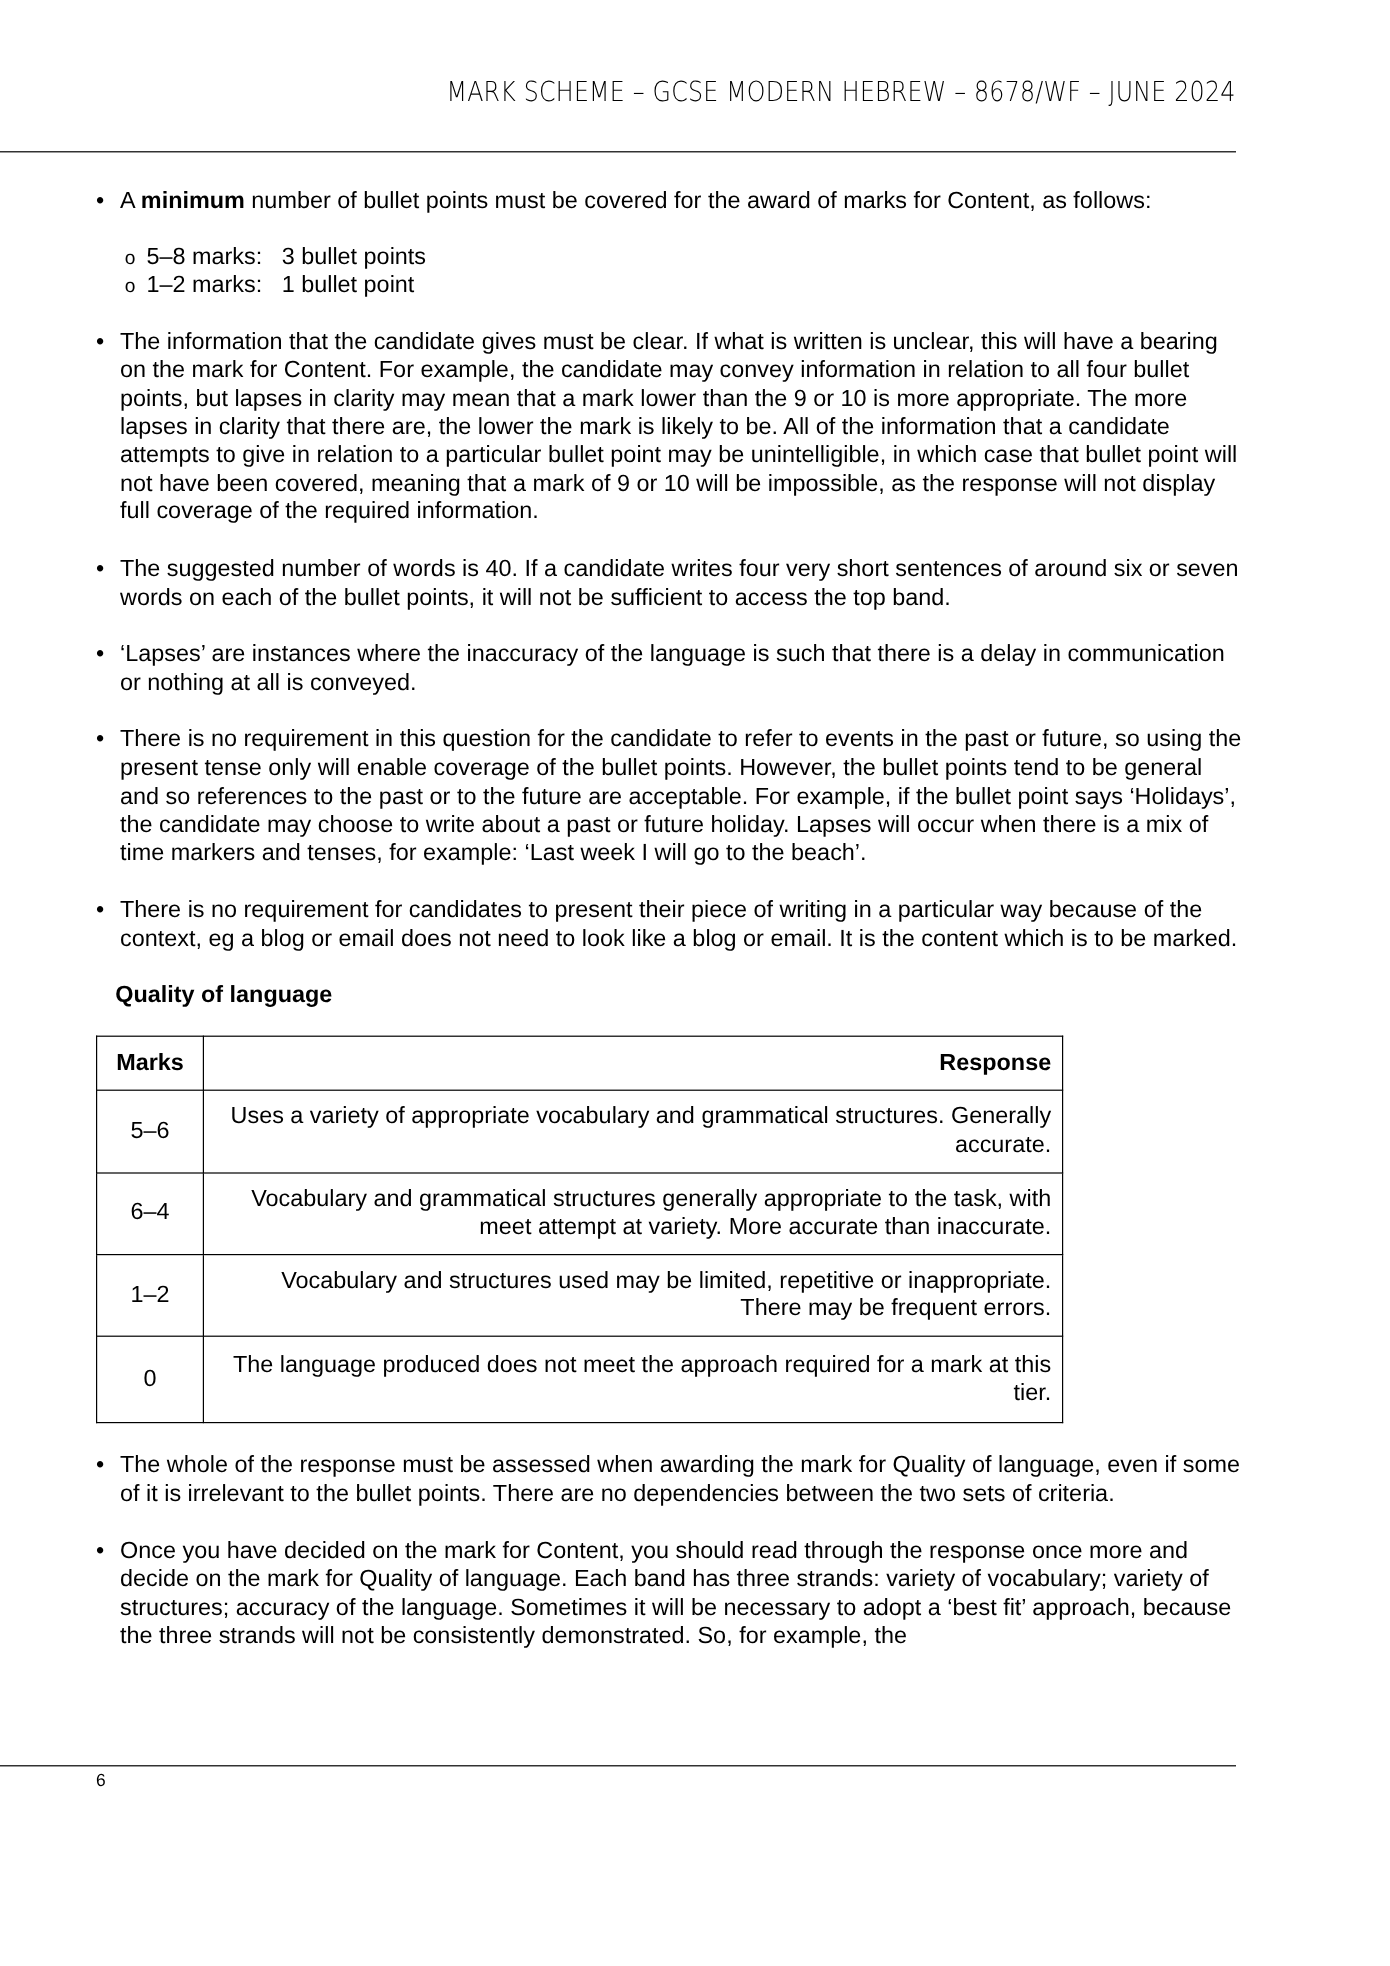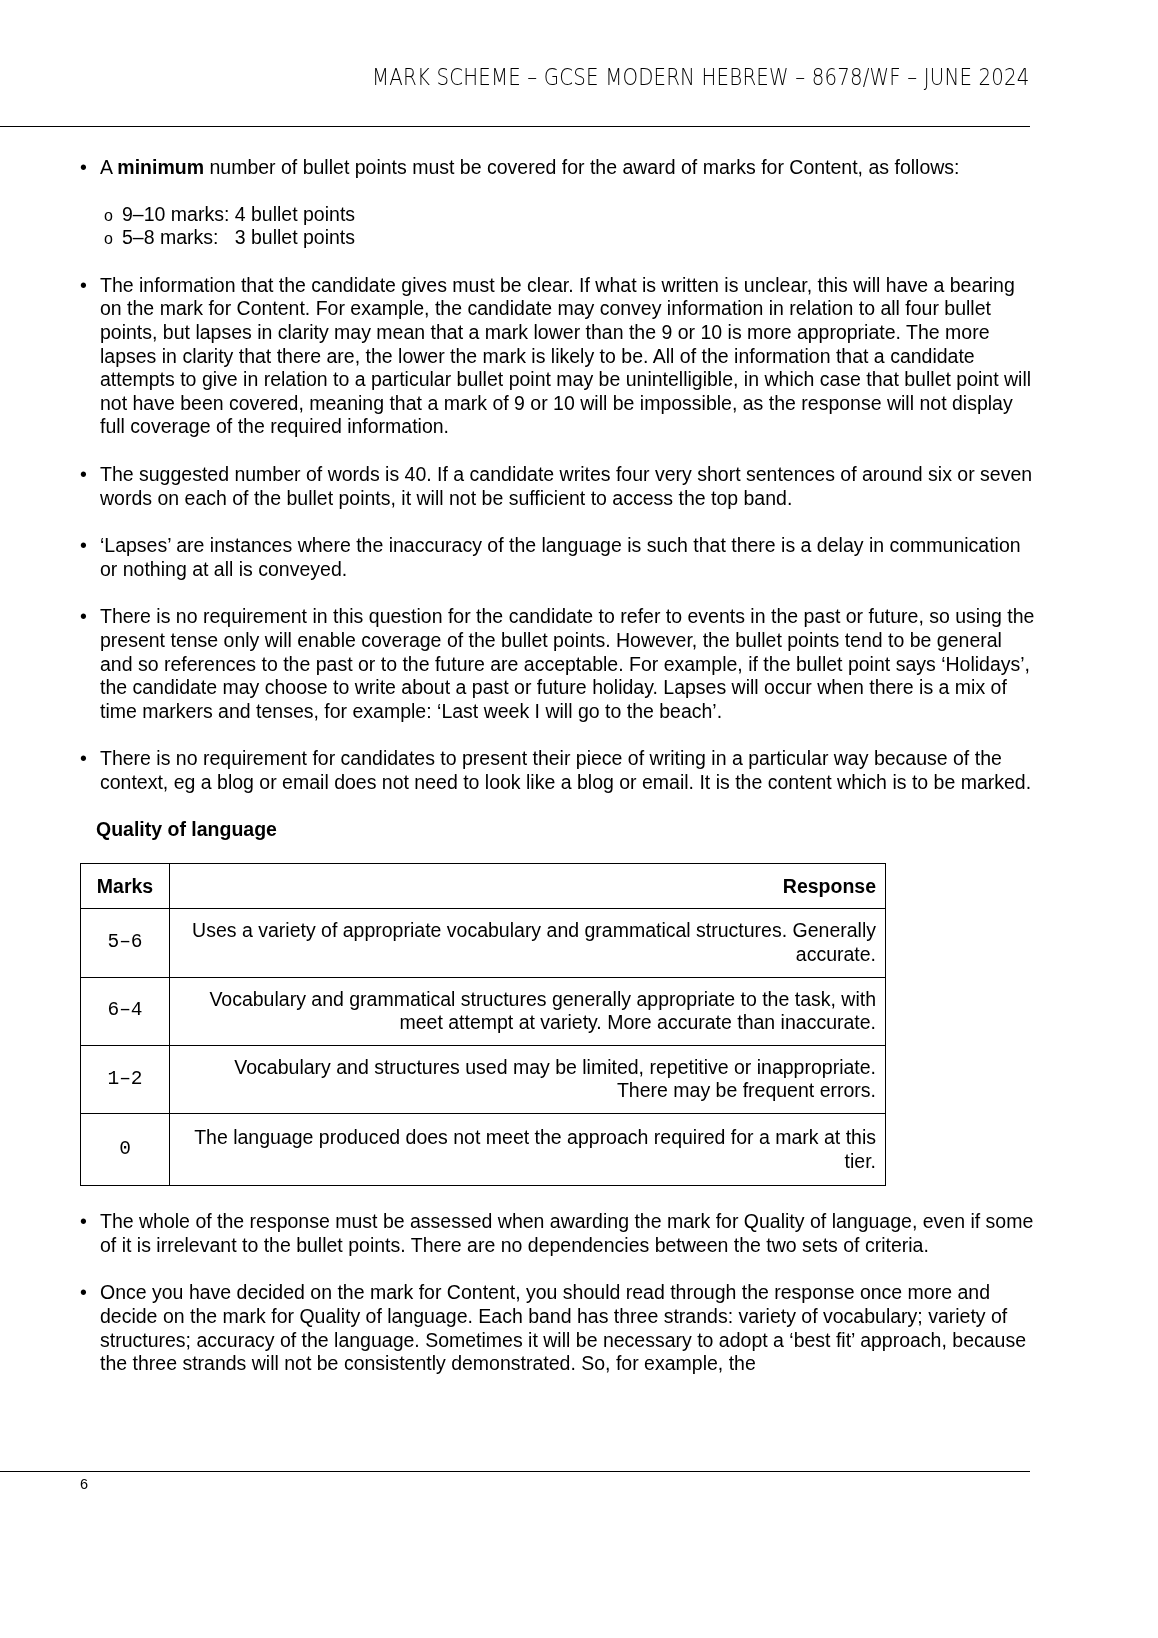--- a/index.html
+++ b/index.html
@@ -13,38 +13,38 @@
   .bullet { position: relative; padding-left: 20px; line-height: 23.6px; margin-bottom: 24px; }
   .bullet::before { content: "•"; position: absolute; left: 0; top: 0; }
   .sublist { margin: 23px 0 0 2px; padding: 0; list-style: none; }
   .sublist li { position: relative; padding-left: 20px; line-height: 23.6px; white-space: pre; }
   .sublist li::before { content: "o"; position: absolute; left: 2px; top: 1px; font-size: 16px; }
   .section-heading { font-weight: bold; margin: 4px 0 22px 16px; line-height: 23px; }
   table.qol { border-collapse: collapse; width: 806px; margin-bottom: 24px; }
   table.qol th, table.qol td { border: 1.5px solid #000; vertical-align: middle; line-height: 23.6px; }
   table.qol th { font-weight: bold; text-align: right; padding: 9px 9px; height: 26px; }
   table.qol th.marks-col { text-align: center; width: 70px; }
-  table.qol td.marks { text-align: center; padding: 10px 9px; font-family: Liberation Mono, monospace; }
+  table.qol td.marks { text-align: center; padding: 10px 9px; }
   table.qol td.resp { padding: 10px 9px; text-align: right; }
   .page-number { position: absolute; left: 80px; top: 1476px; font-size: 14.5px; }
   b { font-weight: bold; }
 </style>
 </head>
 <body>
 
 <div class="header-title">MARK SCHEME – GCSE MODERN HEBREW – 8678/WF – JUNE 2024</div>
 <div class="rule" style="top:126px;"></div>
 
 <div class="content">
 
   <div class="bullet">
     <span>A </span><b>minimum</b><span> number of bullet points must be covered for the award of marks for Content, as follows:</span>
     <ul class="sublist">
-      <li>9–10 marks: 4 bullet points</li>
       <li>5–8 marks:   3 bullet points</li>
+      <li>1–2 marks:   1 bullet point</li>
     </ul>
   </div>
 
   <div class="bullet">The information that the candidate gives must be clear.  If what is written is unclear, this will have a bearing on the mark for Content.  For example, the candidate may convey information in relation to all four bullet points, but lapses in clarity may mean that a mark lower than the 9 or 10 is more appropriate.  The more lapses in clarity that there are, the lower the mark is likely to be.  All of the information that a candidate attempts to give in relation to a particular bullet point may be unintelligible, in which case that bullet point will not have been covered, meaning that a mark of 9 or 10 will be impossible, as the response will not display full coverage of the required information.</div>
   <div class="bullet">The suggested number of words is 40.  If a candidate writes four very short sentences of around six or seven words on each of the bullet points, it will not be sufficient to access the top band.</div>
   <div class="bullet">‘Lapses’ are instances where the inaccuracy of the language is such that there is a delay in communication or nothing at all is conveyed.</div>
   <div class="bullet">There is no requirement in this question for the candidate to refer to events in the past or future, so using the present tense only will enable coverage of the bullet points.  However, the bullet points tend to be general and so references to the past or to the future are acceptable.  For example, if the bullet point says ‘Holidays’, the candidate may choose to write about a past or future holiday.  Lapses will occur when there is a mix of time markers and tenses, for example: ‘Last week I will go to the beach’.</div>
   <div class="bullet">There is no requirement for candidates to present their piece of writing in a particular way because of the context, eg a blog or email does not need to look like a blog or email.  It is the content which is to be marked.</div>
 
   <div class="section-heading">Quality of language</div>

